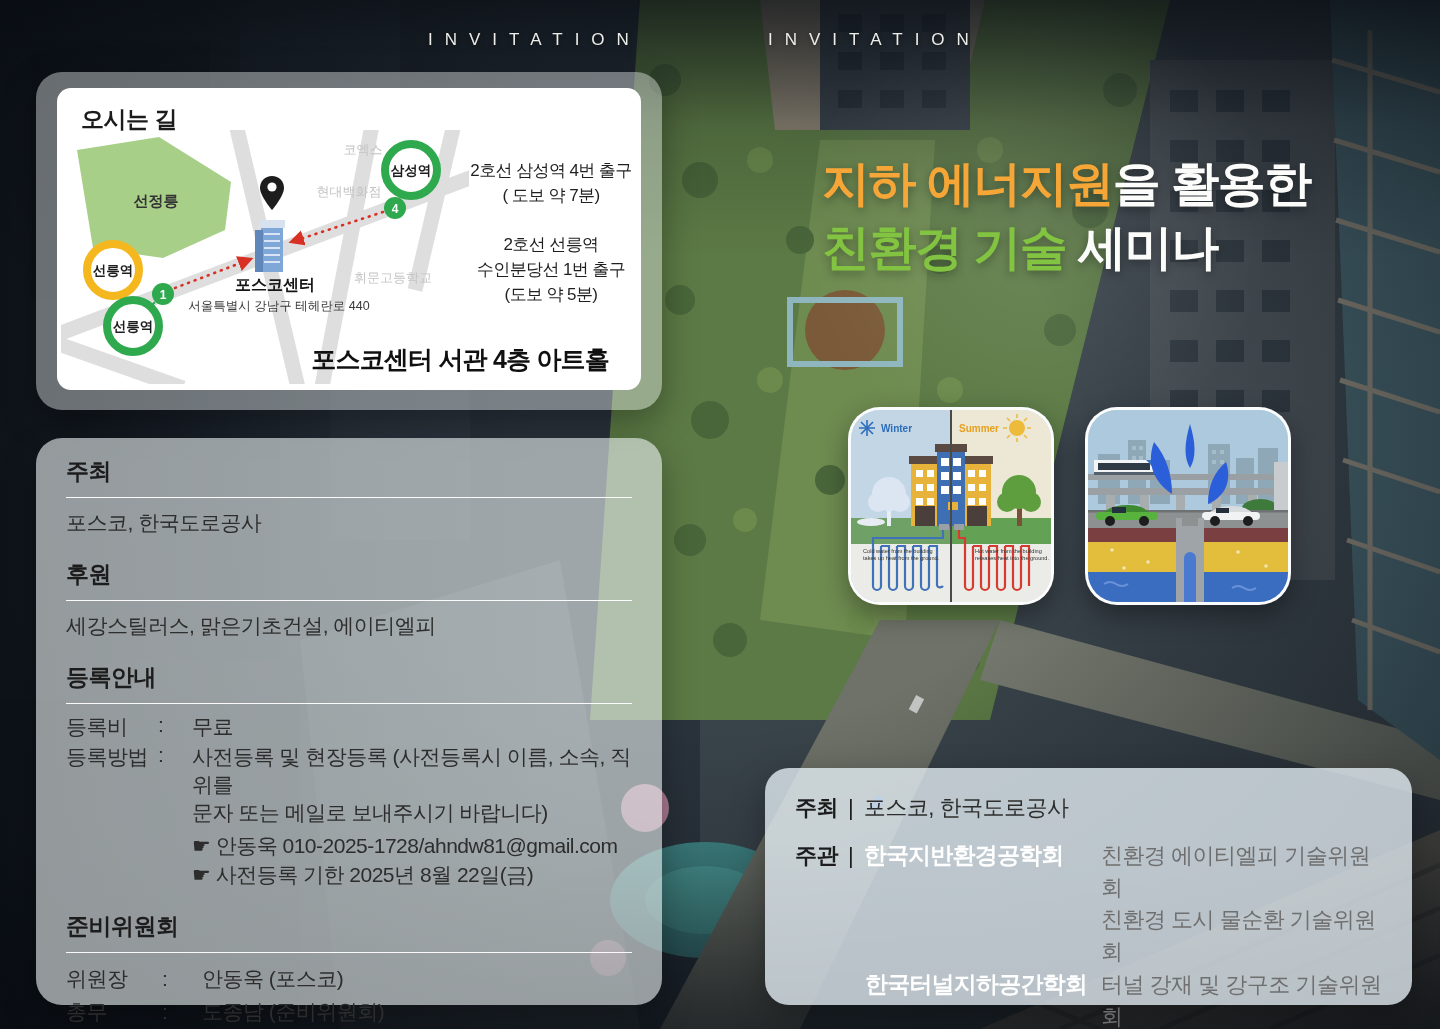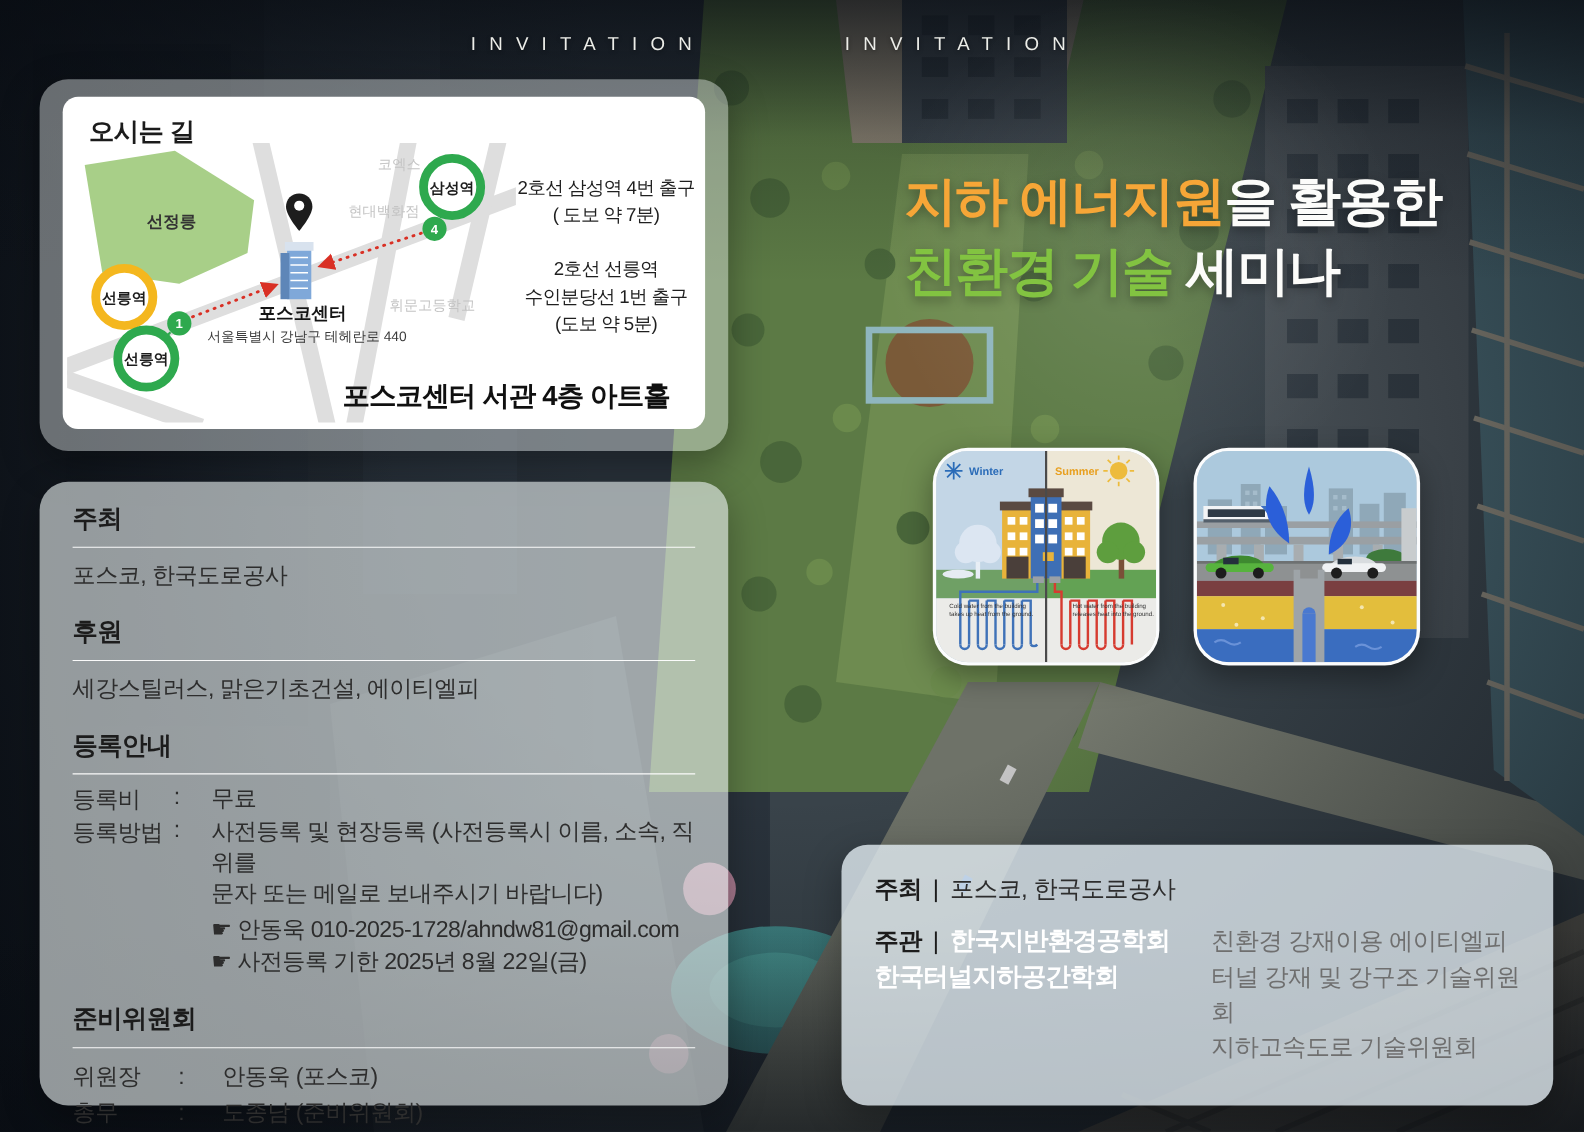--- a/index.html
+++ b/index.html
@@ -86,21 +86,21 @@
   
   .org-panel{
     left:765px;top:768px;width:647px;height:237px;border-radius:24px;
     background:rgba(229,240,246,0.78);
     box-shadow:0 12px 34px rgba(0,0,0,0.30);
     padding:24px 30px;box-sizing:border-box;color:#2d2d2d;
   }
   .org-row{display:flex;align-items:baseline;line-height:32px;}
   .org-row.first{margin-bottom:15px;}
   .org-left{width:292px;flex:none;display:flex;align-items:baseline;}
-  .org-left.right{font-family:Liberation Mono, monospace;}
+  .org-left.right{justify-content:flex-end;}
   .org-label{font-size:22px;font-weight:800;color:#1c1c1c;letter-spacing:-0.5px;}
   .pipe{margin:0 10px;font-size:22px;color:#1c1c1c;font-weight:300;}
   .org-name{font-size:23px;font-weight:800;color:#ffffff;letter-spacing:-0.8px;}
   .org-value{font-size:22px;color:#2d2d2d;letter-spacing:-0.5px;}
   .committee{color:#6F6F6F;font-size:22px;margin-left:14px;letter-spacing:-0.5px;}
 </style>
 </head>
 <body>
 
 <svg id="bg" viewBox="0 0 1440 1029" preserveAspectRatio="none">
@@ -554,21 +554,25 @@
     <span class="org-label">주최</span>
     <span class="pipe">|</span>
     <span class="org-value">포스코, 한국도로공사</span>
   </div>
   <div class="org-row">
     <span class="org-left">
       <span class="org-label">주관</span>
       <span class="pipe">|</span>
       <span class="org-name">한국지반환경공학회</span>
     </span>
-    <span class="committee">친환경 강재이용 에이티엘피</span>
+    <span class="committee">친환경 에이티엘피 기술위원회</span>
+  </div>
+  <div class="org-row">
+    <span class="org-left"></span>
+    <span class="committee">친환경 도시 물순환 기술위원회</span>
   </div>
   <div class="org-row">
     <span class="org-left right">
       <span class="org-name">한국터널지하공간학회</span>
     </span>
     <span class="committee">터널 강재 및 강구조 기술위원회</span>
   </div>
   <div class="org-row">
     <span class="org-left"></span>
     <span class="committee">지하고속도로 기술위원회</span>

